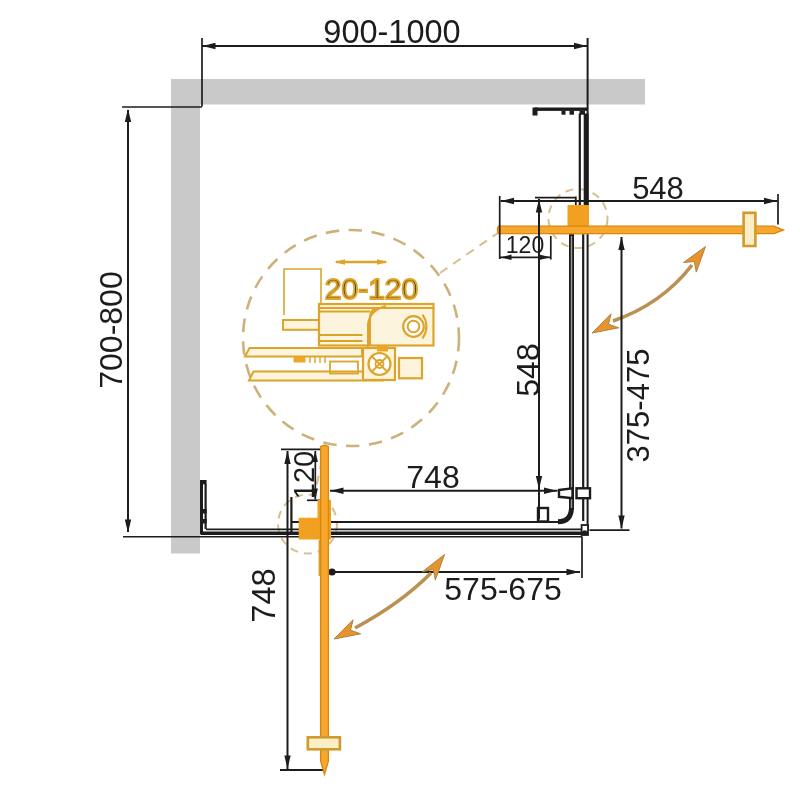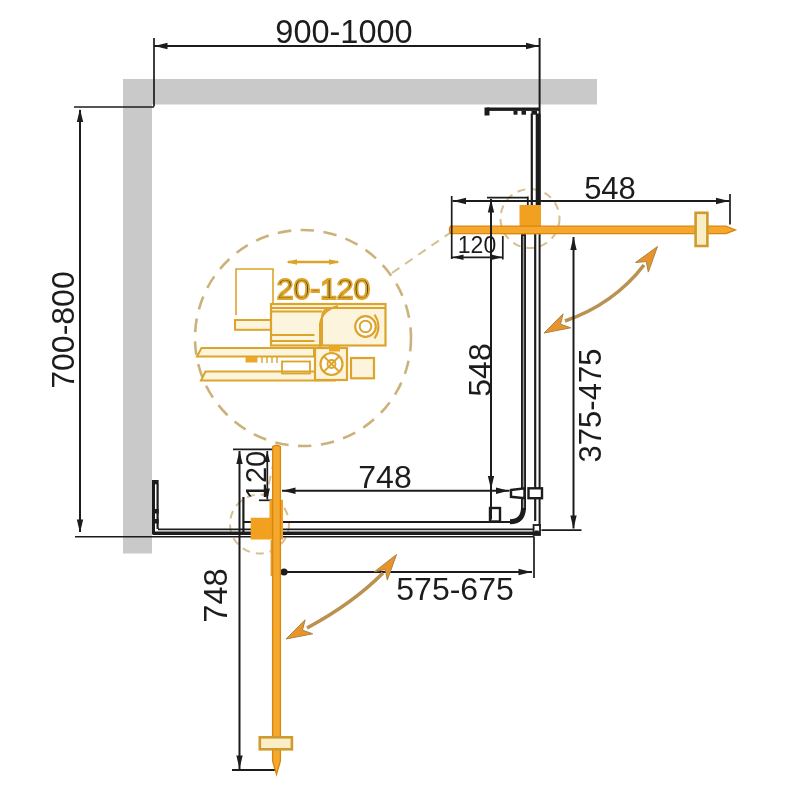--- a/index.html
+++ b/index.html
@@ -1,16 +1,16 @@
 <!DOCTYPE html>
 <html><head>
 <meta charset="utf-8">
 <style>
 html,body{margin:0;padding:0;background:#ffffff;}
-#page{width:704px;height:800px;position:relative;background:#ffffff;}
+#page{width:704px;height:800px;position:relative;background:#ffffff;padding-left:48px;}
 text{font-family:"Liberation Sans",sans-serif;fill:#1c1c1c;}
 </style>
 </head>
 <body>
 <div id="page">
 <svg width="800" height="800" viewBox="0 0 800 800">
 
 <rect x="0" y="0" width="800" height="800" fill="#ffffff"></rect>
 
 <rect x="123" y="79" width="474" height="25.5" fill="#c9c9c9"></rect>

